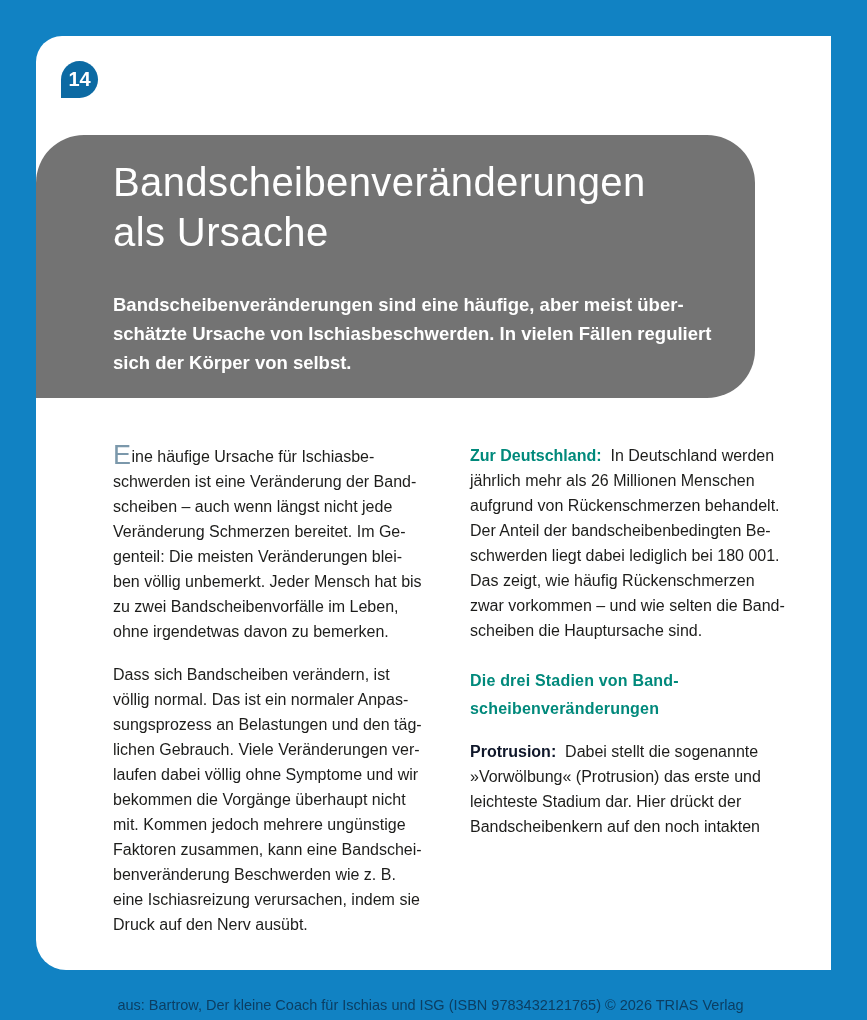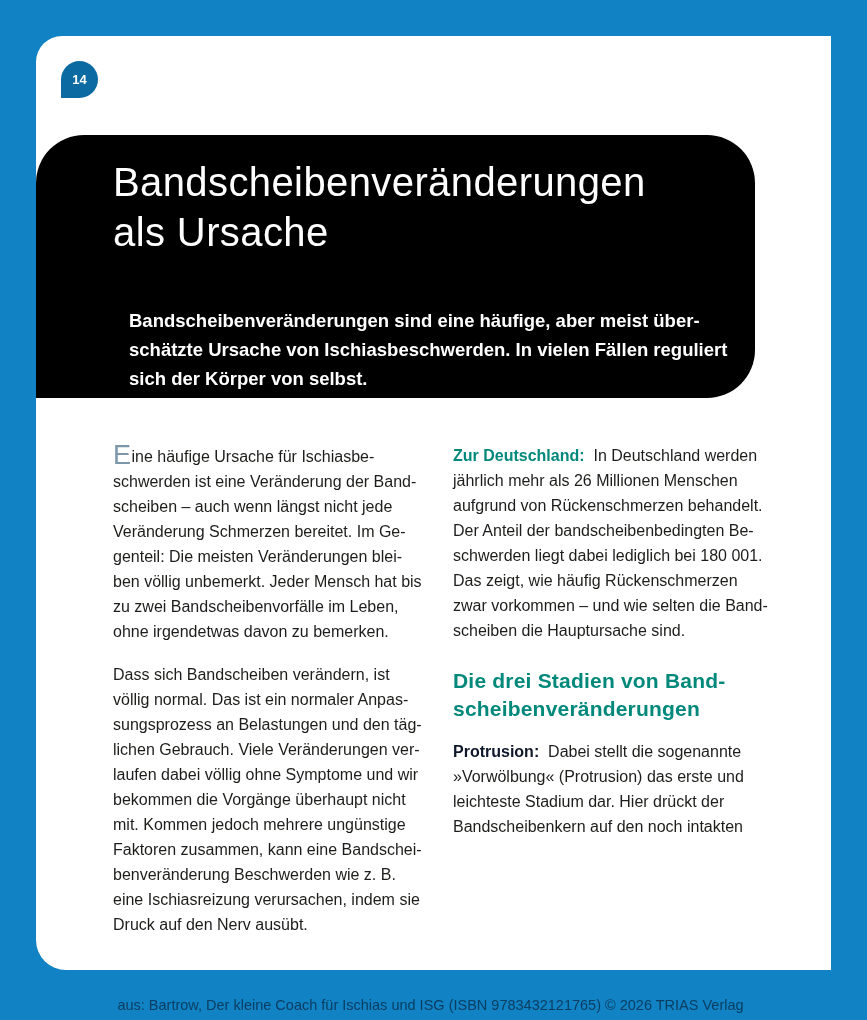--- a/index.html
+++ b/index.html
@@ -22,86 +22,86 @@
   }
   .badge {
     position: absolute;
     left: 25px;
     top: 25px;
     width: 37px;
     height: 37px;
     background: #0c6aa3;
     border-radius: 50% 50% 50% 0;
     color: #ffffff;
-    font-size: 13px;
+    font-size: 20px;
     font-weight: bold;
     display: flex;
     align-items: center;
     justify-content: center;
   }
   .header-block {
     position: absolute;
     left: 0;
     top: 99px;
     width: 719px;
     height: 263px;
-    background: #000000;
+    background: #737373;
     border-radius: 48px 48px 48px 0;
     color: #ffffff;
   }
   .page-title {
     position: absolute;
     left: 77px;
     top: 22px;
     margin: 0;
     font-size: 40px;
     line-height: 50px;
     font-weight: normal;
     letter-spacing: 0.4px;
     white-space: pre;
     color: #ffffff;
   }
   .intro {
     position: absolute;
     left: 77px;
     top: 155px;
-    margin: 16px;
+    margin: 0;
     font-size: 18.5px;
     font-weight: bold;
     line-height: 29px;
     white-space: pre;
     color: #ffffff;
   }
   .columns {
     position: absolute;
     left: 77px;
     top: 407px;
     display: flex;
-    gap: 20px;
+    gap: 37px;
   }
   .col { width: 320px; }
   .body-p {
     margin: 0 0 18px 0;
     font-size: 16px;
     line-height: 25px;
     color: #1d1d1b;
     white-space: pre;
   }
   .dropcap {
     font-size: 27px;
     line-height: 25px;
     color: #7b98ab;
     vertical-align: -2px;
     letter-spacing: 0.5px;
   }
   .teal-label { color: #00897b; font-weight: bold; }
   .bold-label { color: #0f172a; font-weight: bold; }
   .section-heading {
     margin: 24px 0 16px 0;
-    font-size: 21px;
+    font-size: 16px;
     line-height: 28px;
     color: #00897b;
     font-weight: bold;
     letter-spacing: 0.2px;
     white-space: pre;
   }
   .footer {
     position: absolute;
     left: 0;
     right: 6px;

